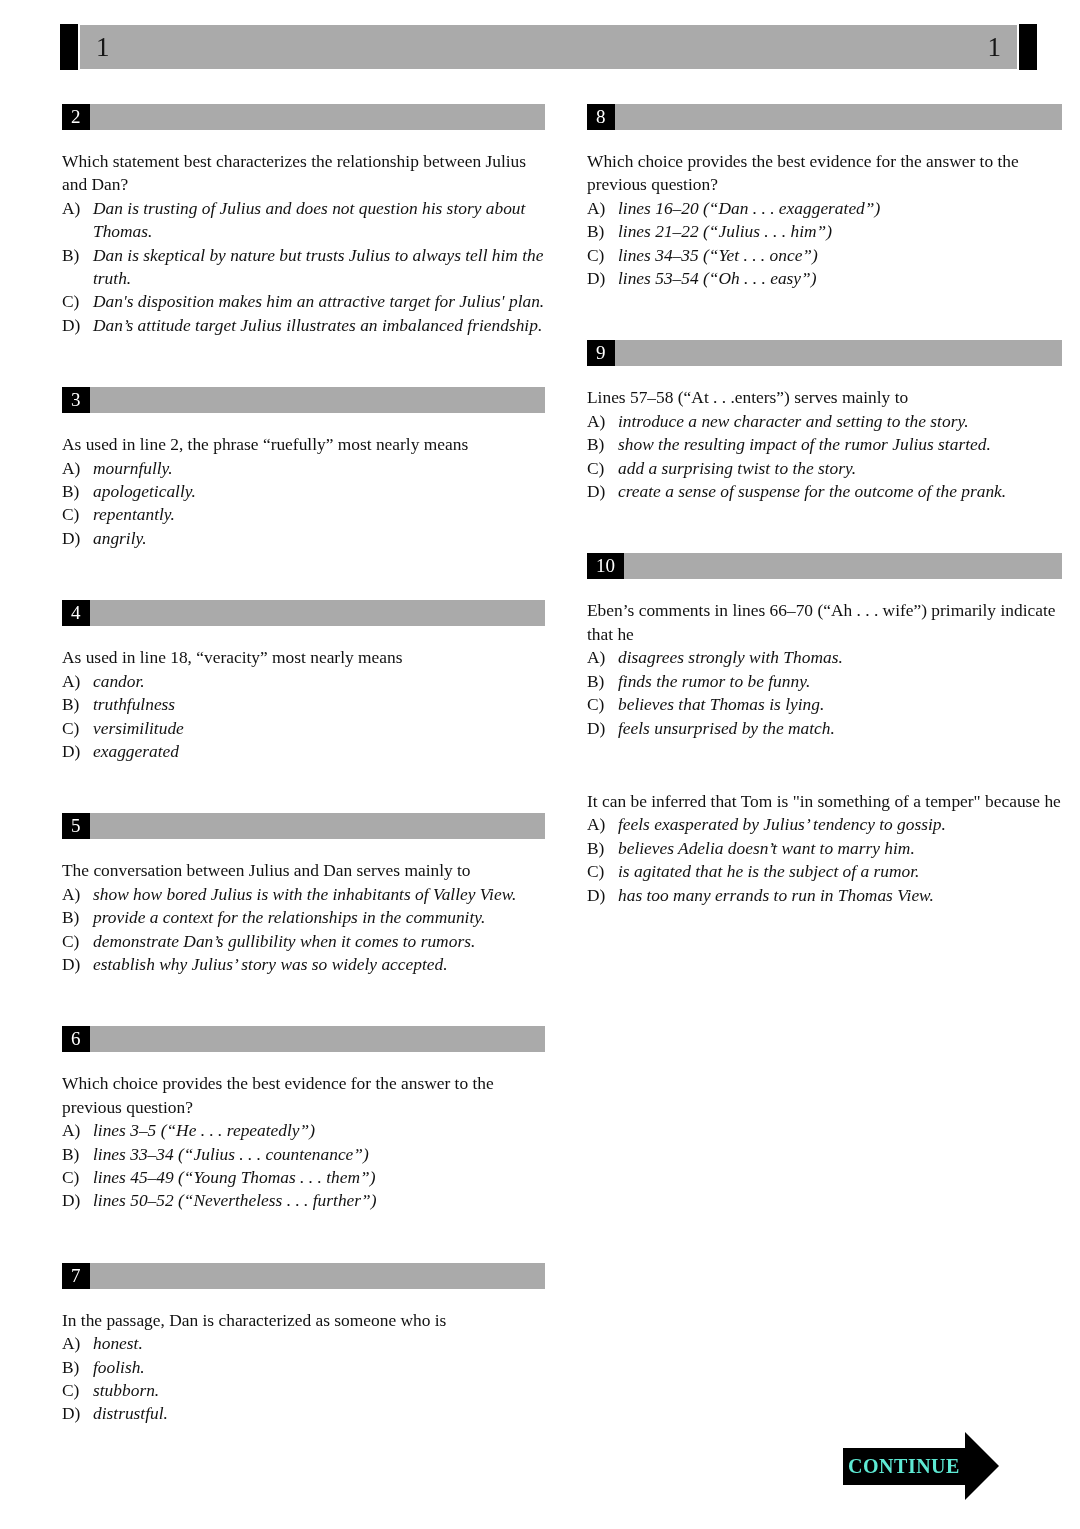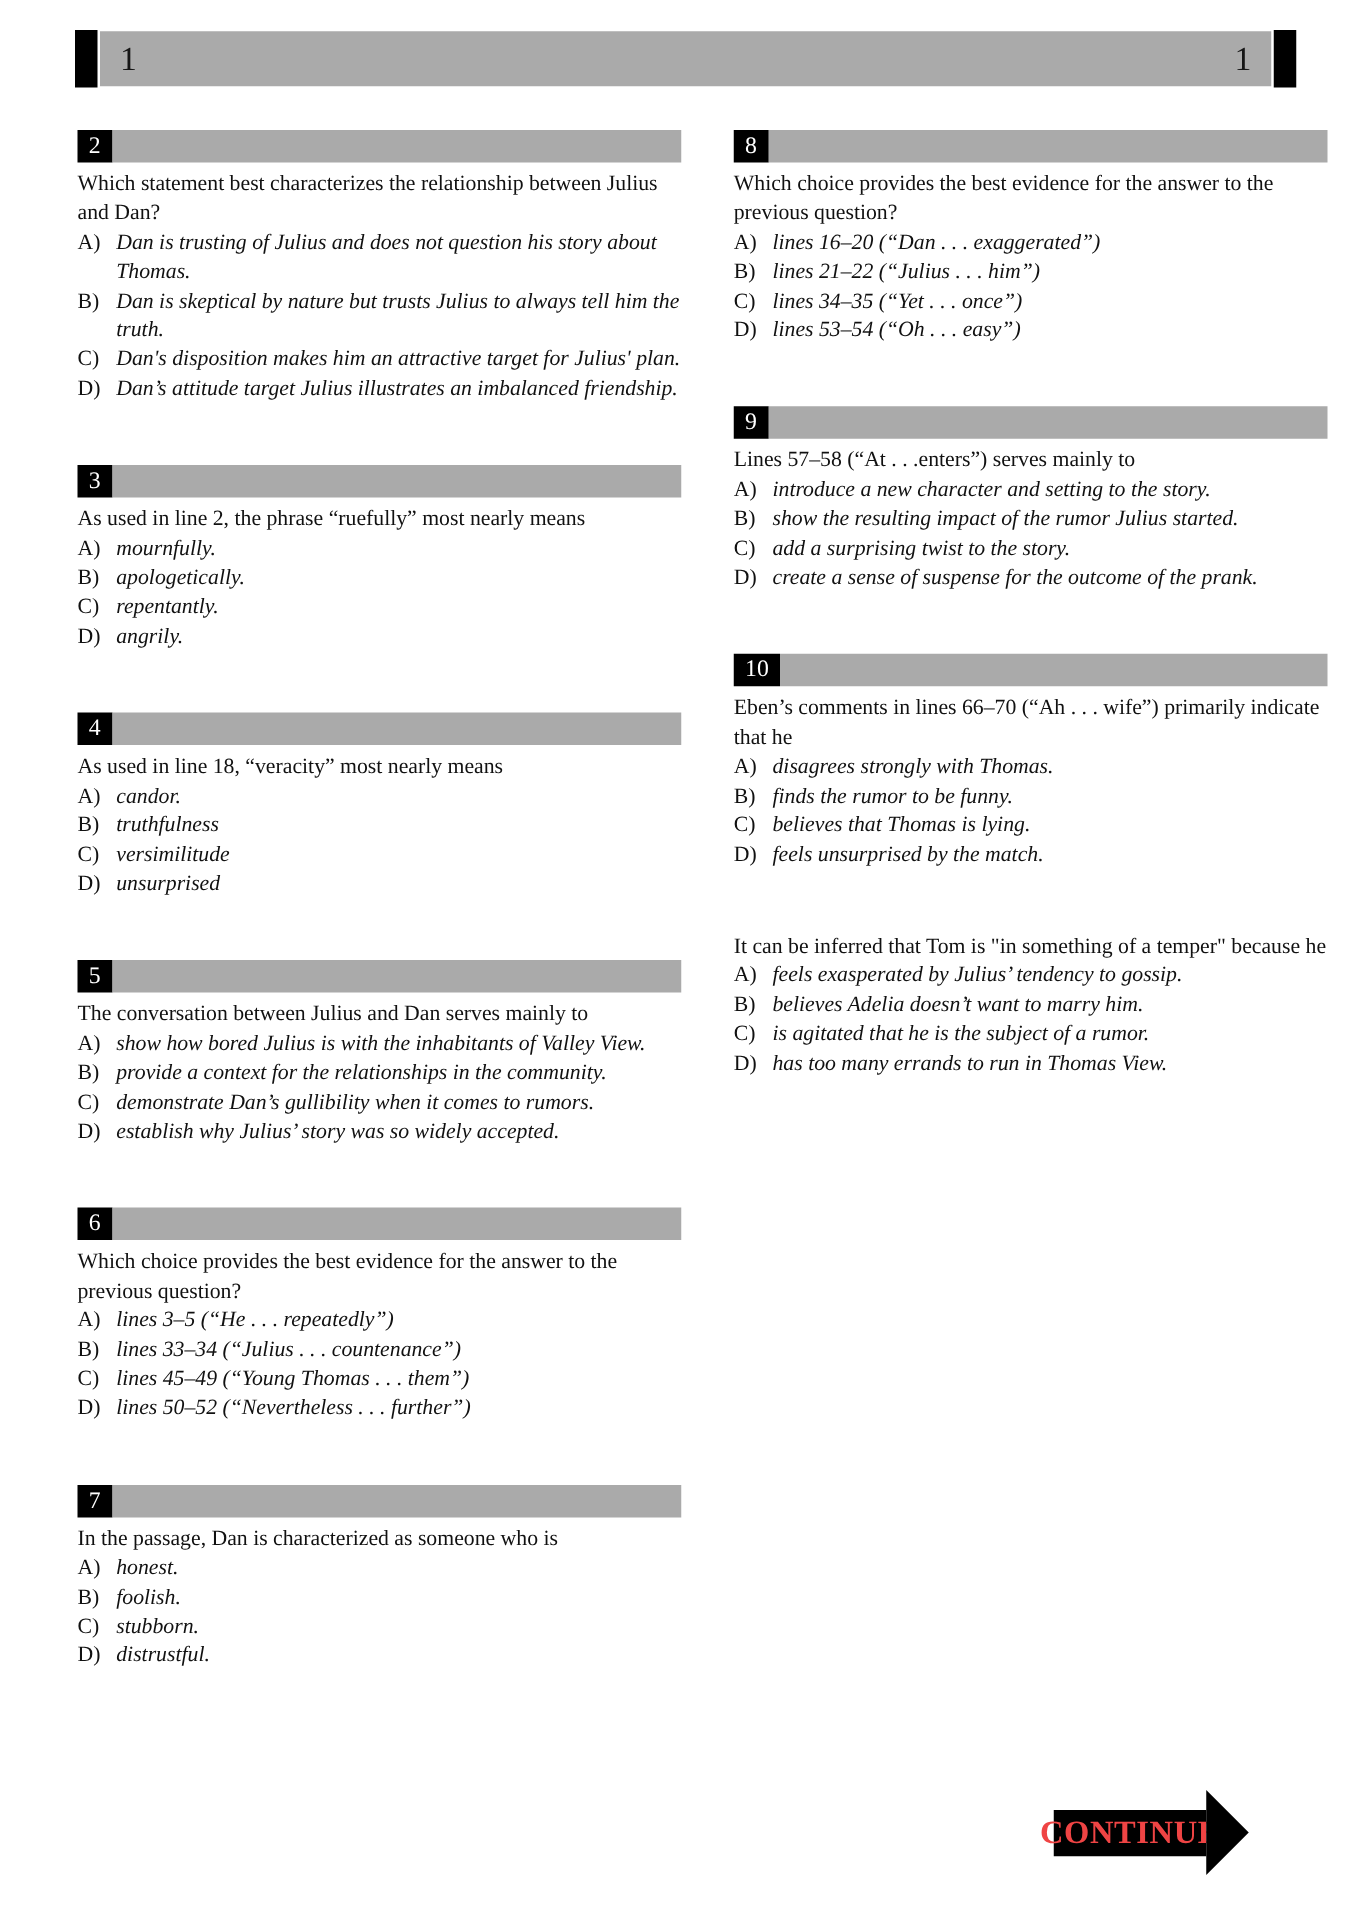--- a/index.html
+++ b/index.html
@@ -36,39 +36,39 @@
   
   .question { margin-bottom:50px; }
   .q-header { display:flex; height:26px; }
   .q-number {
     background:#000; color:#fff;
     padding:0 9px; display:flex; align-items:center; justify-content:center;
     font-size:19px;
   }
   .q-bar { flex:1; background:#aaaaaa; }
   .q-stem {
-    margin-top:5px;
+    margin-top:20px;
     font-size:17.4px; line-height:23.4px;
   }
   .q-choices { margin:0; }
   .choice { display:flex; font-size:17.4px; line-height:23.4px; }
   .choice-letter { flex:0 0 31px; }
   .choice-text { flex:1;font-style:italic; }
 
   
   .continue {
     position:absolute; top:1432px; left:843px;
     display:flex; align-items:center;
   }
   .continue-box {
     background:#000; height:37px; width:122px;
     display:flex; align-items:center; justify-content:center;
   }
   .continue-box span {
-    color:#ef4444; font-weight:bold; font-size:26px; letter-spacing:0.5px;
+    color:#5eead4; font-weight:bold; font-size:20px; letter-spacing:0.5px;
     font-family:"Liberation Serif","DejaVu Serif",serif;
   }
   .continue-head {
     width:0; height:0;
     border-left:34px solid #000;
     border-top:34px solid transparent;
     border-bottom:34px solid transparent;
   }
 </style>
 </head>
@@ -151,21 +151,21 @@
           <div class="choice">
             <span class="choice-letter">B)</span>
             <span class="choice-text">truthfulness</span>
           </div>
           <div class="choice">
             <span class="choice-letter">C)</span>
             <span class="choice-text">versimilitude</span>
           </div>
           <div class="choice">
             <span class="choice-letter">D)</span>
-            <span class="choice-text">unsurprised</span>
+            <span class="choice-text">exaggerated</span>
           </div>
         </div>
   </section>
 
   <section class="question">
     <div class="q-header">
       <div class="q-number">5</div>
       <div class="q-bar"></div>
     </div>
     <p class="q-stem">The conversation between Julius and Dan serves mainly to</p>

